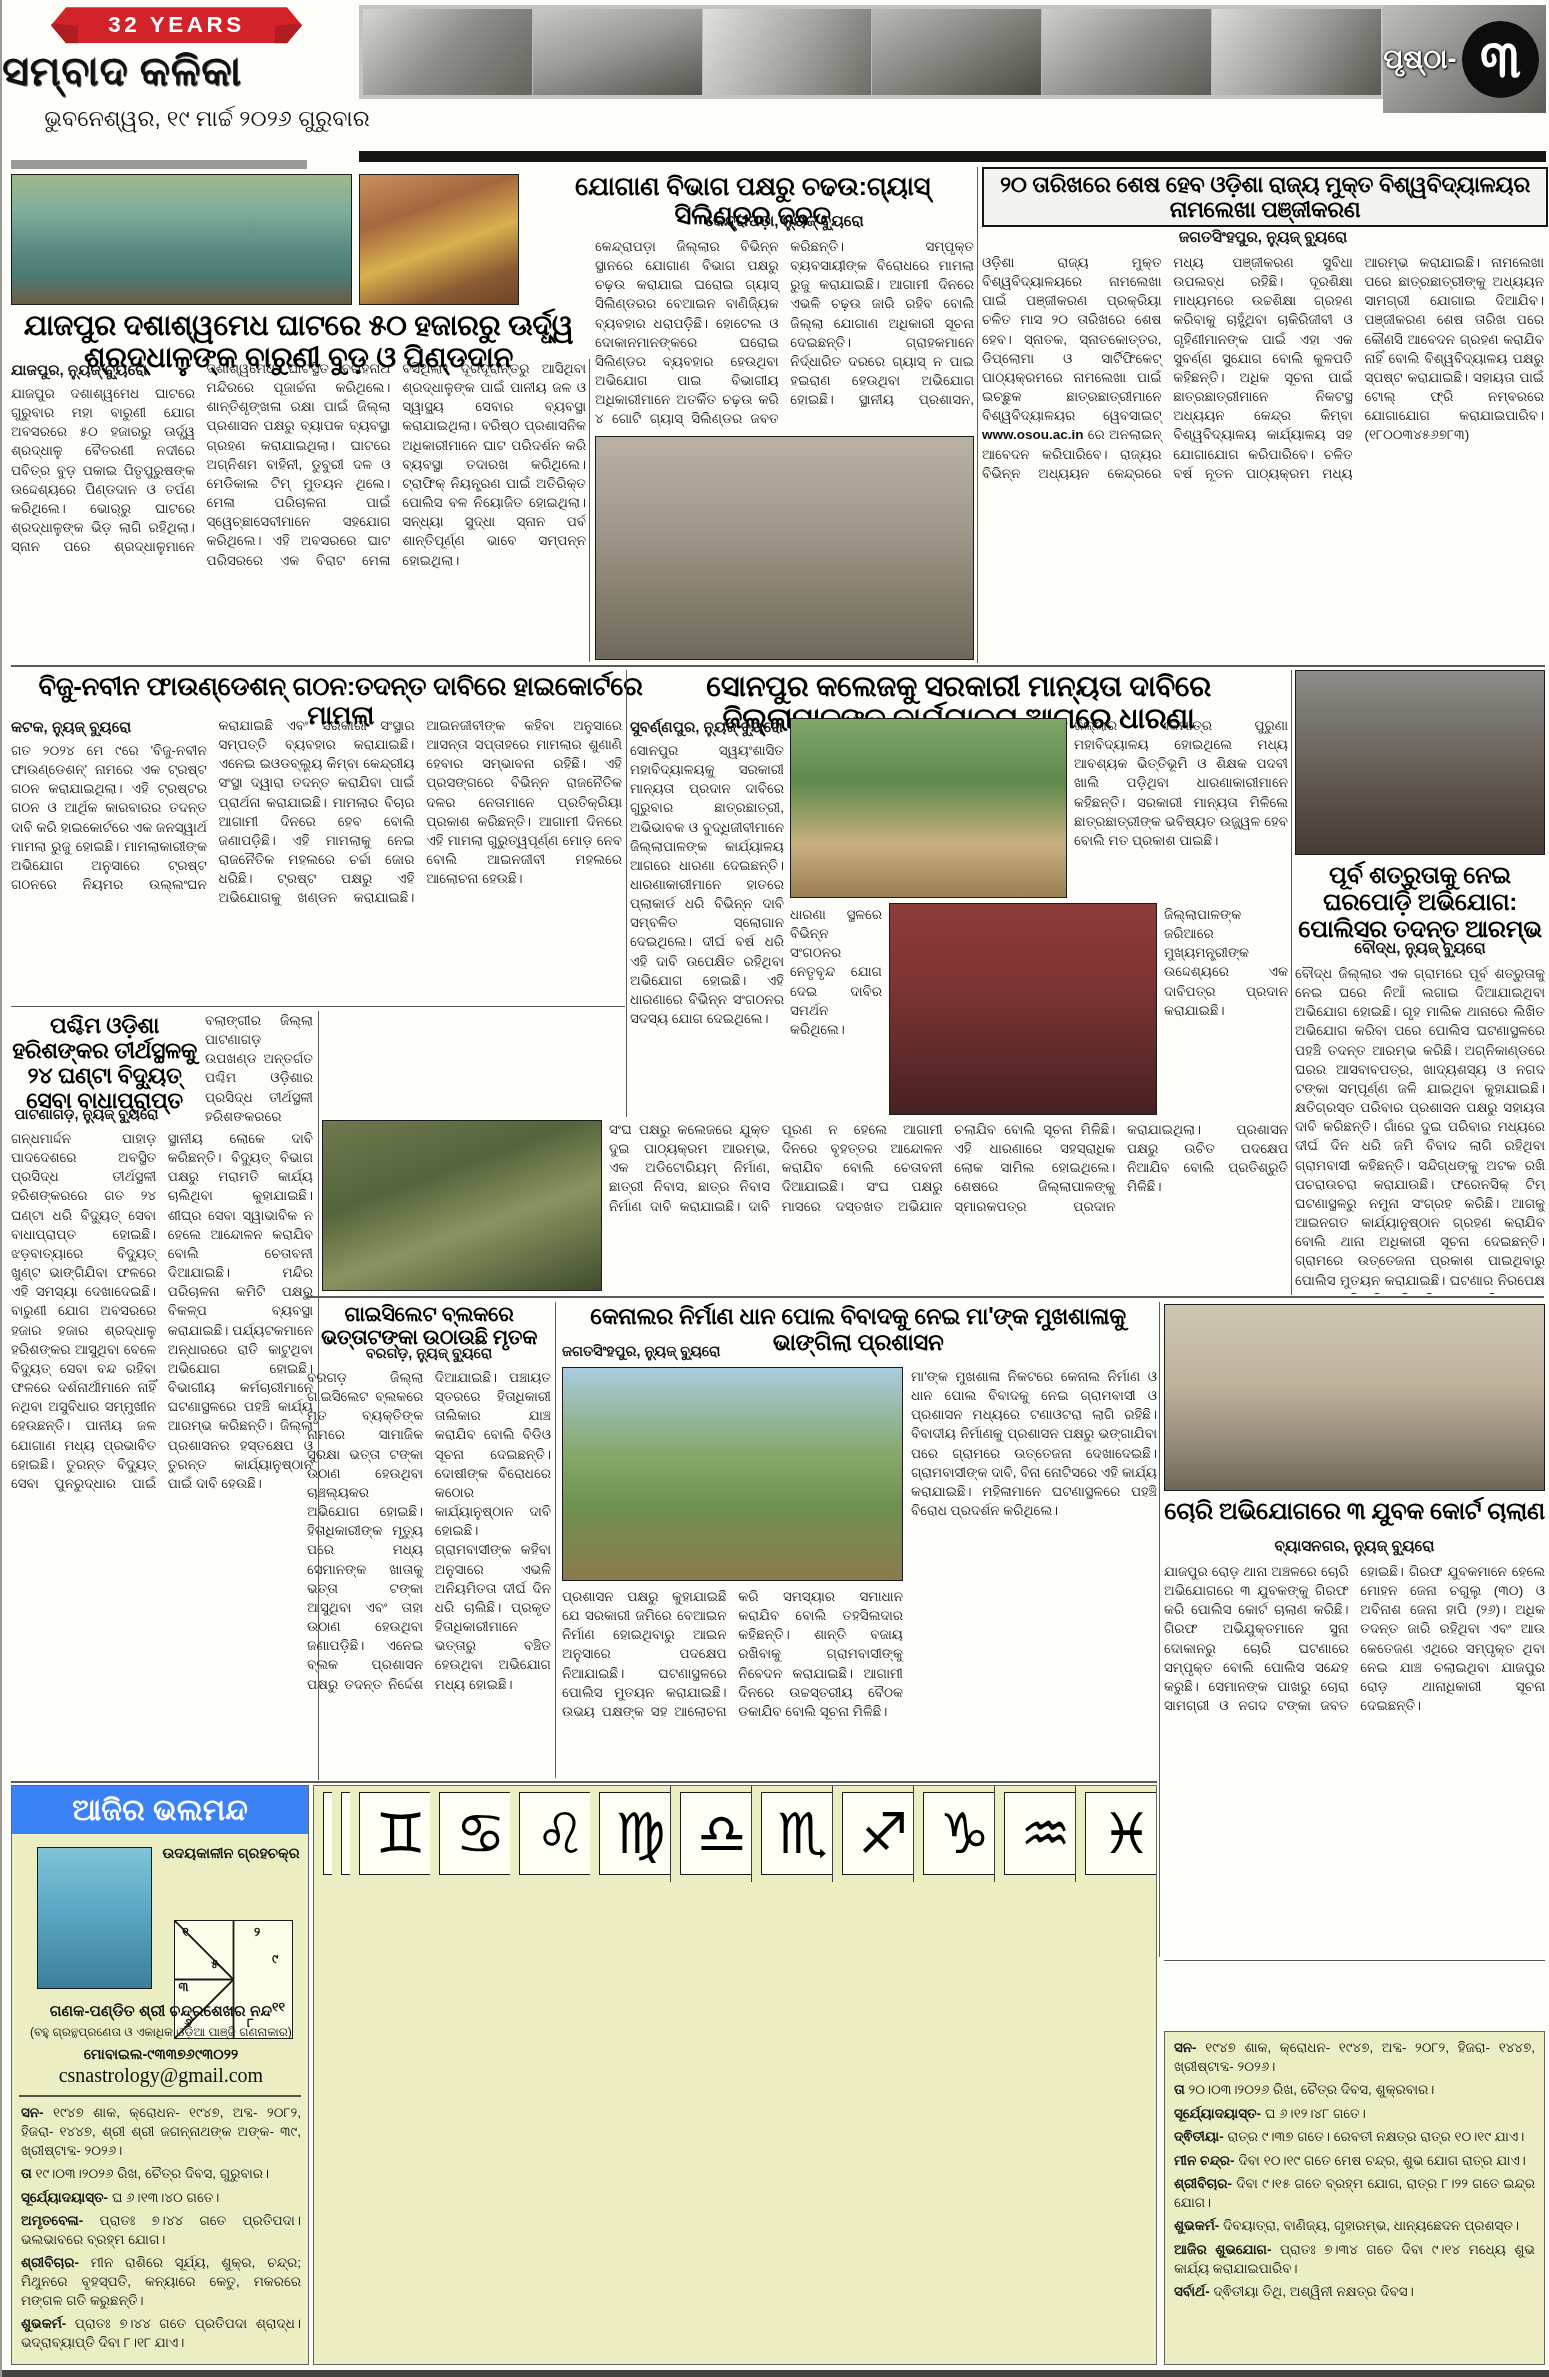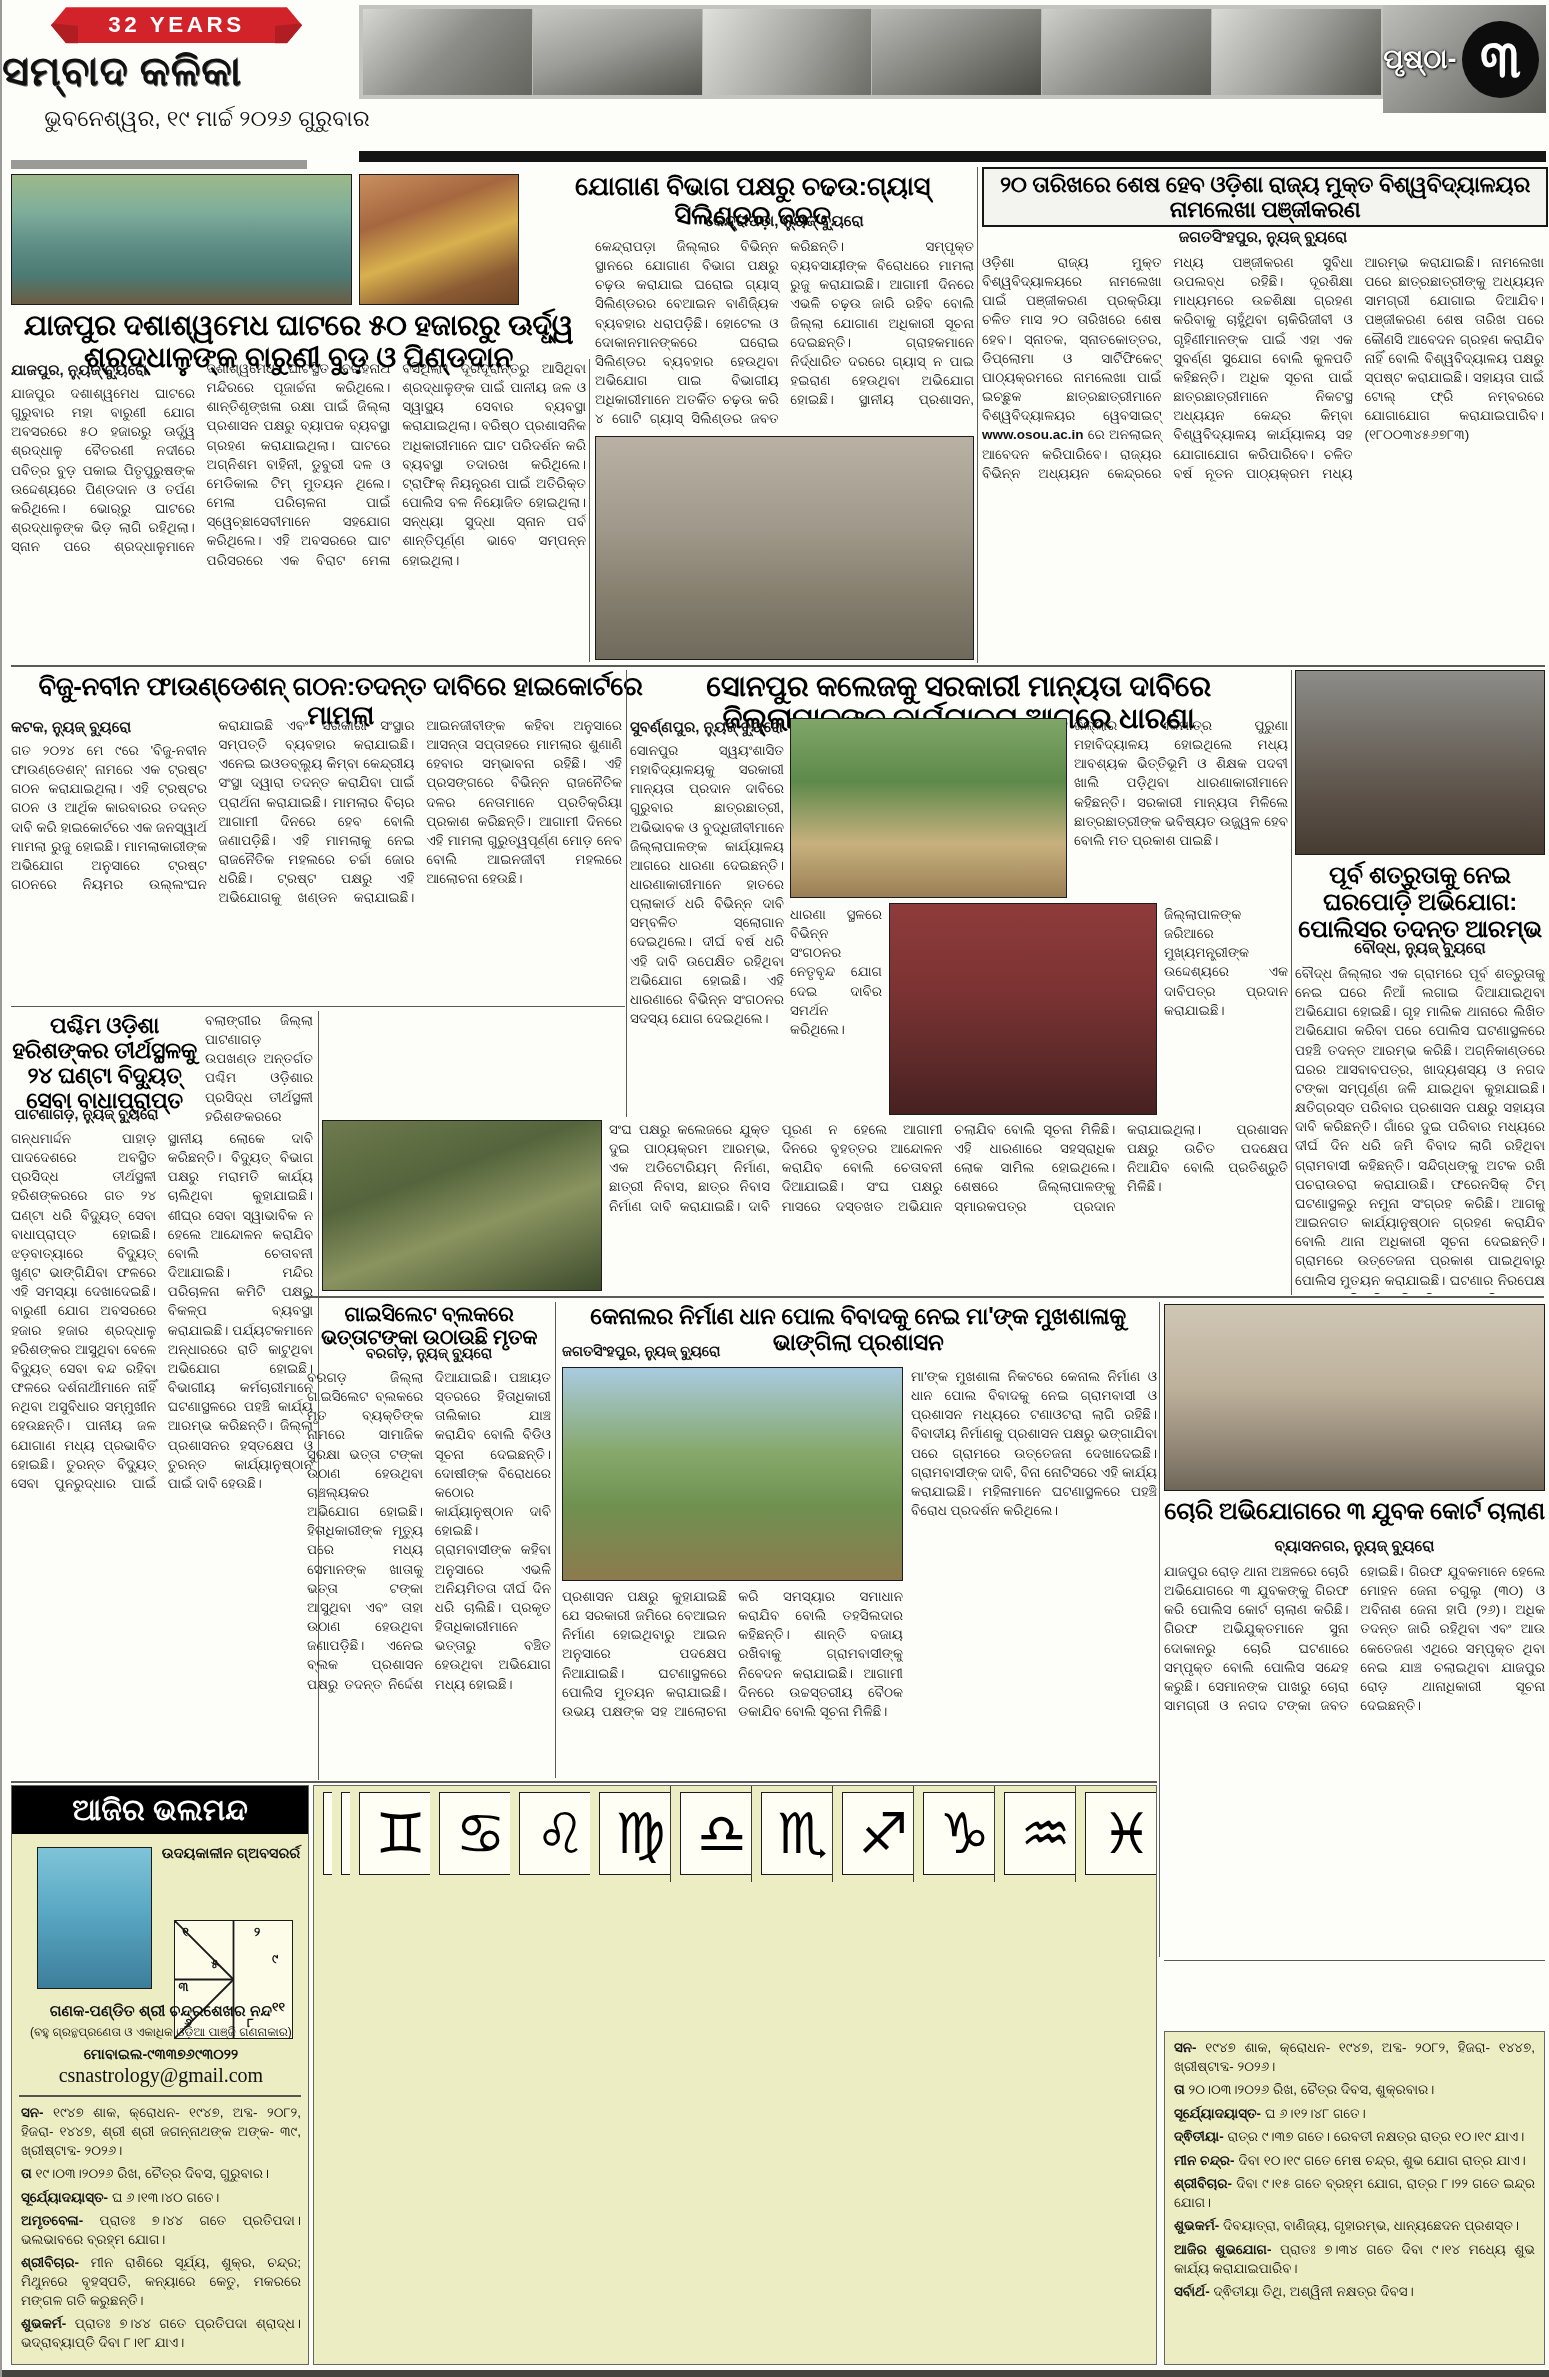--- a/index.html
+++ b/index.html
@@ -23,21 +23,21 @@
   .ph-memo{background:linear-gradient(180deg,#8e3b3b 0%,#7d3333 40%,#5e2a2a 75%,#472020 100%);}
   .ph-burnt{background:linear-gradient(180deg,#8d8c88 0%,#6f6a62 40%,#5a5047 70%,#473c32 100%);}
   .ph-camo{background:linear-gradient(160deg,#6e7a4e 0%,#55643c 35%,#8a9460 60%,#3f4c2d 100%);}
   .ph-canal{background:linear-gradient(180deg,#a9cbe0 0%,#86a86b 40%,#6f9150 65%,#8d7a4e 100%);}
   .ph-youths{background:linear-gradient(180deg,#cfc6b4 0%,#bdb19b 45%,#8f8474 80%,#6f6657 100%);}
   .ph-astro{background:linear-gradient(180deg,#7fc4d8 0%,#5aa8c4 45%,#3c7e9a 100%);}
   .bwcell{flex:1;border-right:1.8px solid #b9b9b5;background:linear-gradient(135deg,#cfcfcb,#8f8f8b 55%,#6e6e6a);}
   .bwcell:last-child{border-right:none;}
   .rule{background:#5a5a56;}
   .hbox{border:2.7px solid #161616;background:#f3f3ef;display:flex;align-items:center;justify-content:center;}
-  .redhdr{background:#000000;color:#fff;font-weight:bold;text-align:center;}
+  .redhdr{background:#3b82f6;color:#fff;font-weight:bold;text-align:center;}
   .rusthdr{background:#b14e20;color:#fff;font-weight:bold;text-align:center;}
   .cream{background:#ecedc3;}
   .pline{font-size:13.5px;line-height:1.4;text-align:justify;margin-bottom:4.5px;}
   .pline b{font-weight:bold;}
   .zcell{display:flex;gap:9px;padding:6.3px 9px 3.6px 9px;box-sizing:border-box;height:96px;overflow:hidden;}
   .zcell.rcol{border-left:1.8px solid #3c3c38;}
   .zicon{width:81px;height:81px;min-width:81px;border:1.8px solid #1a1a1a;background:#fffef4;
          display:flex;align-items:center;justify-content:center;font-size:56px;color:#000;
          font-family:"DejaVu Sans",sans-serif;}
   .ztext{font-size:12.6px;line-height:1.33;text-align:justify;overflow:hidden;}
@@ -154,21 +154,21 @@
   <div class="abs bd c2" style="left:560px;top:1587px;width:341px;height:190px;">ପ୍ରଶାସନ ପକ୍ଷରୁ କୁହାଯାଇଛି ଯେ ସରକାରୀ ଜମିରେ ବେଆଇନ ନିର୍ମାଣ ହୋଇଥିବାରୁ ଆଇନ ଅନୁସାରେ ପଦକ୍ଷେପ ନିଆଯାଇଛି। ଘଟଣାସ୍ଥଳରେ ପୋଲିସ ମୁତୟନ କରାଯାଇଛି। ଉଭୟ ପକ୍ଷଙ୍କ ସହ ଆଲୋଚନା କରି ସମସ୍ୟାର ସମାଧାନ କରାଯିବ ବୋଲି ତହସିଲଦାର କହିଛନ୍ତି। ଶାନ୍ତି ବଜାୟ ରଖିବାକୁ ଗ୍ରାମବାସୀଙ୍କୁ ନିବେଦନ କରାଯାଇଛି। ଆଗାମୀ ଦିନରେ ଉଚ୍ଚସ୍ତରୀୟ ବୈଠକ ଡକାଯିବ ବୋଲି ସୂଚନା ମିଳିଛି।</div>
 
   <div class="abs ph ph-youths" style="left:1162px;top:1304px;width:381px;height:187px;"></div>
   <div class="abs hl" style="left:1162px;top:1498px;width:381px;font-size:24px;">ଚୋରି ଅଭିଯୋଗରେ ୩ ଯୁବକ କୋର୍ଟ ଚାଲାଣ</div>
   <div class="abs bl ctr" style="left:1162px;top:1537px;width:381px;">ବ୍ୟାସନଗର, ନ୍ୟୁଜ୍ ବ୍ୟୁରୋ</div>
   <div class="abs bd c2" style="left:1162px;top:1562px;width:381px;height:395px;">ଯାଜପୁର ରୋଡ଼ ଥାନା ଅଞ୍ଚଳରେ ଚୋରି ଅଭିଯୋଗରେ ୩ ଯୁବକଙ୍କୁ ଗିରଫ କରି ପୋଲିସ କୋର୍ଟ ଚାଲାଣ କରିଛି। ଗିରଫ ଅଭିଯୁକ୍ତମାନେ ସୁନା ଦୋକାନରୁ ଚୋରି ଘଟଣାରେ ସମ୍ପୃକ୍ତ ବୋଲି ପୋଲିସ ସନ୍ଦେହ କରୁଛି। ସେମାନଙ୍କ ପାଖରୁ ଚୋରା ସାମଗ୍ରୀ ଓ ନଗଦ ଟଙ୍କା ଜବତ ହୋଇଛି। ଗିରଫ ଯୁବକମାନେ ହେଲେ ମୋହନ ଜେନା ଚଗୁଲୁ (୩୦) ଓ ଅବିନାଶ ଜେନା ହାପି (୨୬)। ଅଧିକ ତଦନ୍ତ ଜାରି ରହିଥିବା ଏବଂ ଆଉ କେତେଜଣ ଏଥିରେ ସମ୍ପୃକ୍ତ ଥିବା ନେଇ ଯାଞ୍ଚ ଚଲାଇଥିବା ଯାଜପୁର ରୋଡ଼ ଥାନାଧିକାରୀ ସୂଚନା ଦେଇଛନ୍ତି।</div>
 
   <div class="abs cream" style="left:9px;top:1785px;width:298px;height:580px;border:1.8px solid #66665f;box-sizing:border-box;">
     <div class="redhdr" style="height:48px;font-size:30px;line-height:48px;">ଆଜିର ଭଲମନ୍ଦ</div>
     <div class="abs ph ph-astro" style="left:25px;top:61px;width:115px;height:142px;"></div>
-    <div class="abs" style="left:149px;top:59px;width:140px;text-align:center;font-weight:bold;font-size:14.4px;">ଉଦୟକାଳୀନ ଗ୍ଅବସରର୍ର</div>
+    <div class="abs" style="left:149px;top:59px;width:140px;text-align:center;font-weight:bold;font-size:14.4px;">ଉଦୟକାଳୀନ ଗ୍ରହଚକ୍ର</div>
     <div class="abs chartbox" style="left:162px;top:86px;width:117px;height:117px;">
       <svg viewBox="0 0 130 130" width="117" height="117">
         <line x1="65" y1="0" x2="65" y2="130" stroke="#1a1a1a" stroke-width="2"></line>
         <line x1="0" y1="65" x2="65" y2="65" stroke="#1a1a1a" stroke-width="2"></line>
         <line x1="0" y1="0" x2="65" y2="65" stroke="#1a1a1a" stroke-width="2"></line>
         <line x1="0" y1="130" x2="65" y2="65" stroke="#1a1a1a" stroke-width="2"></line>
       </svg>
       <div>
 
       <span class="cnum" style="left: 7.2px; top: 3.6px;">୧</span>

